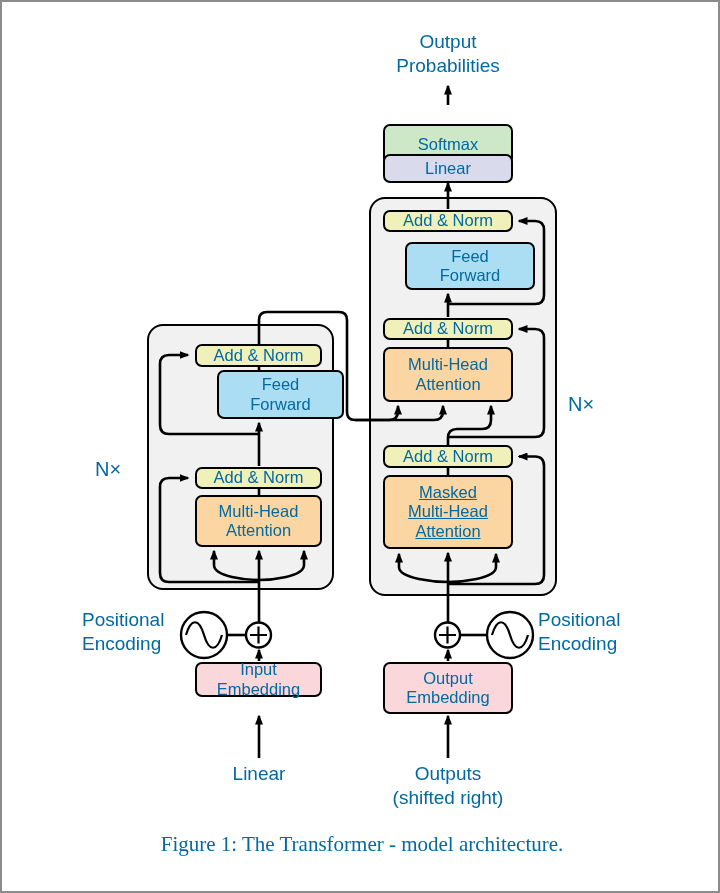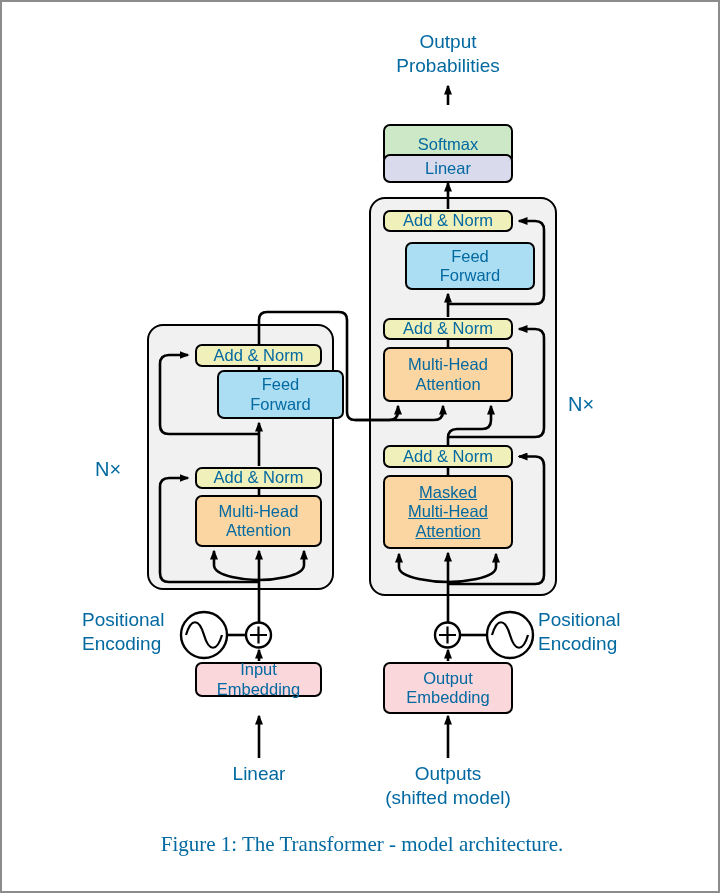--- a/index.html
+++ b/index.html
@@ -135,16 +135,16 @@
   <div class="txt" style="left:536px;top:606px;">Positional
 Encoding</div>
 
   <div class="node emb" style="left:193px;top:660px;width:127px;height:35px;">Input
 Embedding</div>
   <div class="node emb" style="left:381px;top:660px;width:130px;height:52px;">Output
 Embedding</div>
 
   <div class="txt center" style="left:197px;top:760px;width:120px;">Linear</div>
   <div class="txt center" style="left:372px;top:760px;width:148px;">Outputs
-(shifted model)</div>
+(shifted right)</div>
 
   <div class="caption">Figure 1: The Transformer - model architecture.</div>
 </div>
 
 </body></html>

